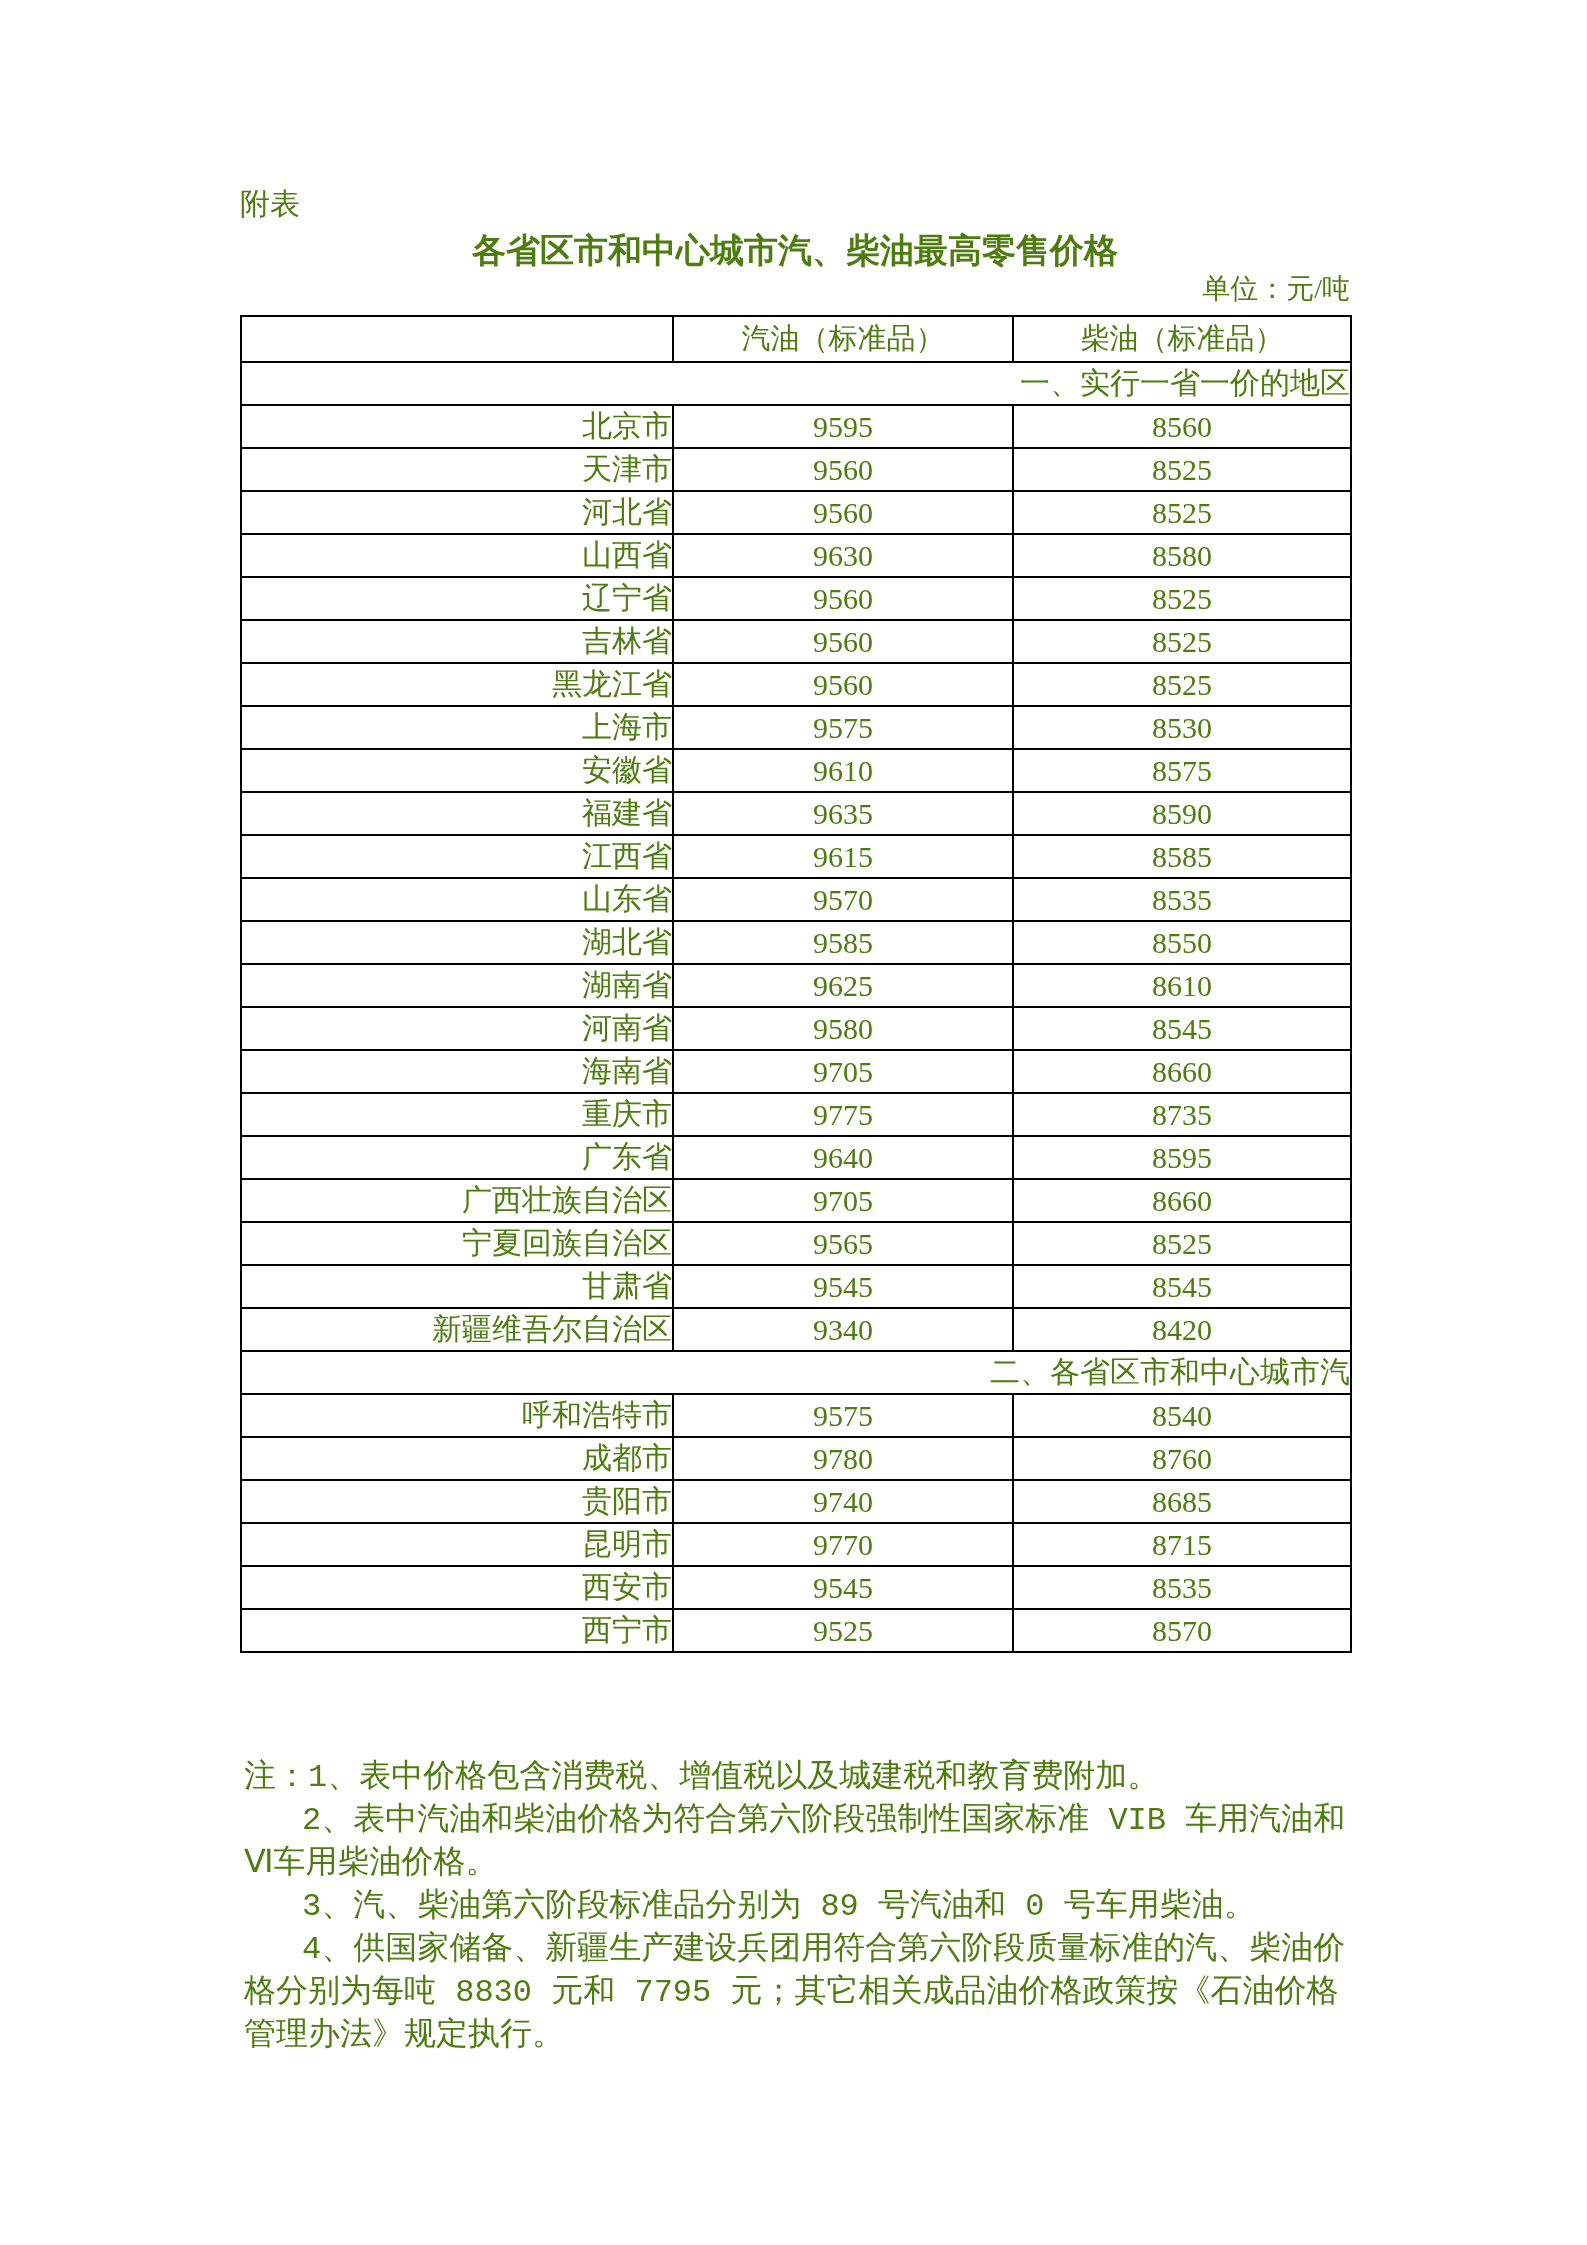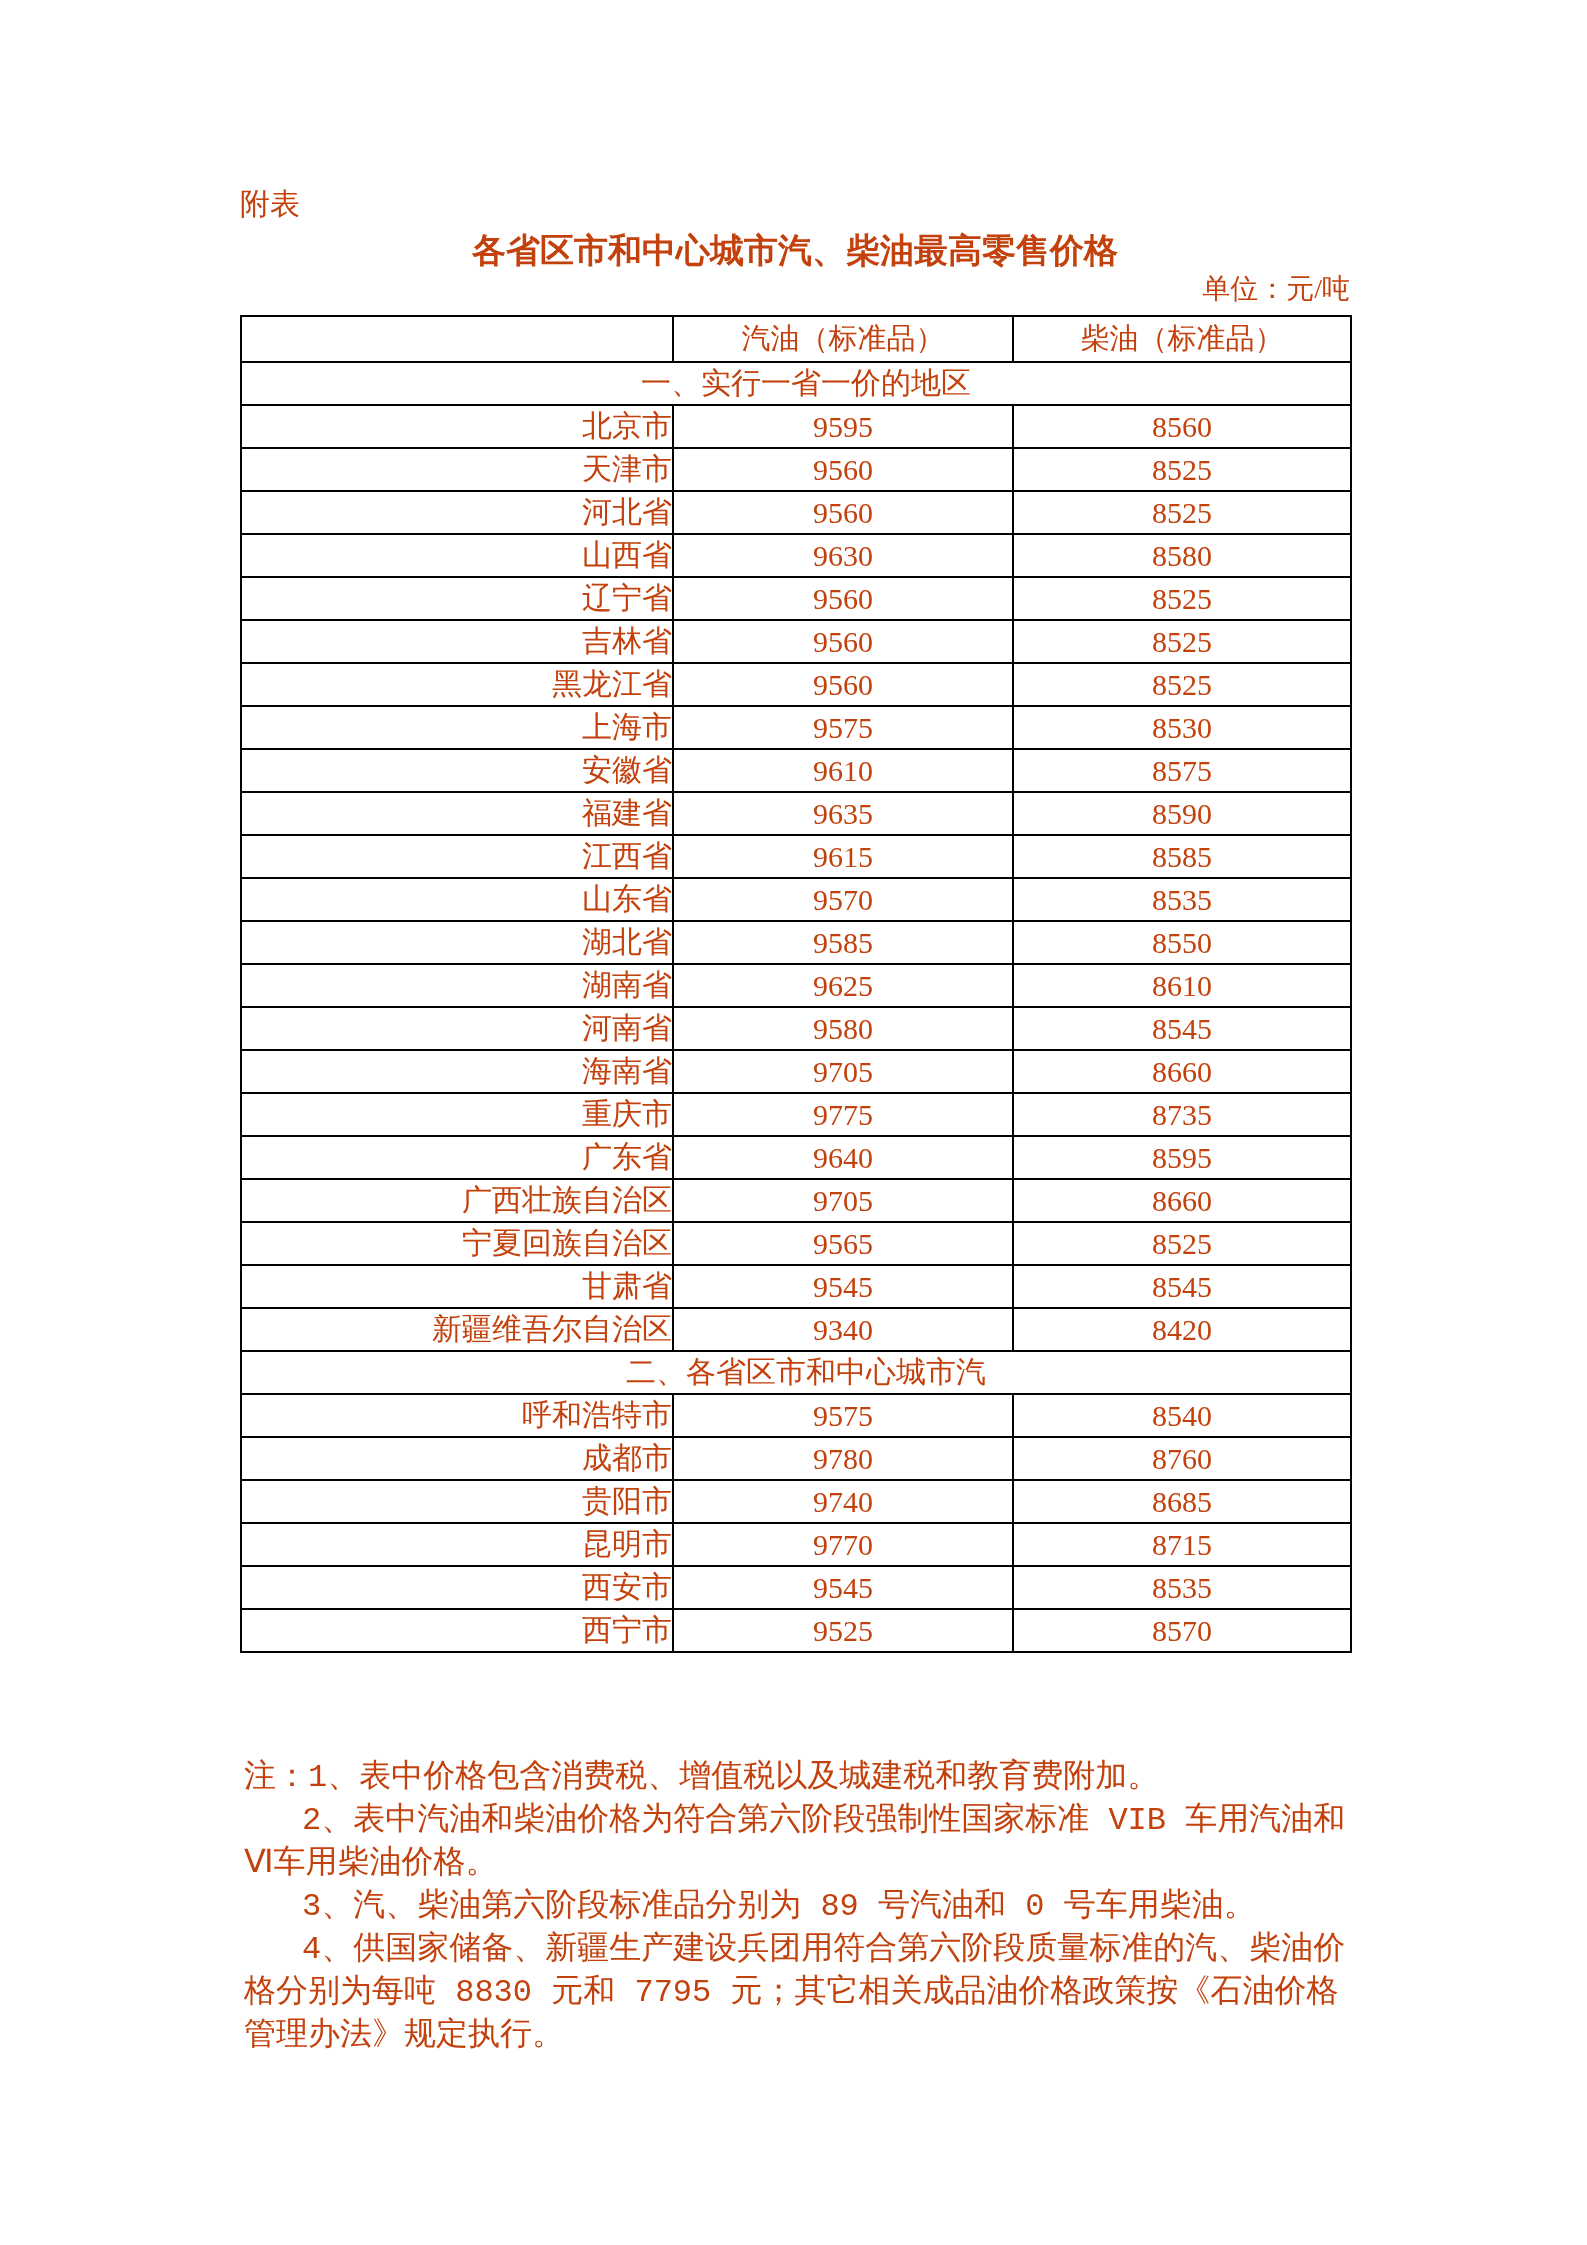--- a/index.html
+++ b/index.html
@@ -1,21 +1,21 @@
 <!DOCTYPE html>
 <html><head>
 <meta charset="utf-8">
 <style>
   html,body{margin:0;padding:0;background:#ffffff;}
   .page{
     position:relative;
     width:1587px;
     height:2245px;
     background:#ffffff;
-    color:#c2410c;
+    color:#4d7c0f;
     font-family:"Liberation Serif","DejaVu Serif",serif;
     overflow:hidden;
   }
   .annex{
     position:absolute;
     left:240px; top:188px;
     font-size:30px; line-height:32px;
   }
   .doc-title{
     position:absolute;
@@ -48,21 +48,21 @@
     white-space:nowrap;
   }
   .price-table thead th{
     height:44px;
     text-align:center;
     font-size:29px;
     margin-top:16px;
   }
   .price-table tr.section-row td{
     height:41px;
-    text-align:center;
+    text-align:right;
     padding-left:20px;
   }
   .price-table tr.data-row td{
     height:40px;
   }
   .price-table td.region{
     text-align:right;
     padding-left:72px;
   }
   .price-table td.gasoline, .price-table td.diesel{

